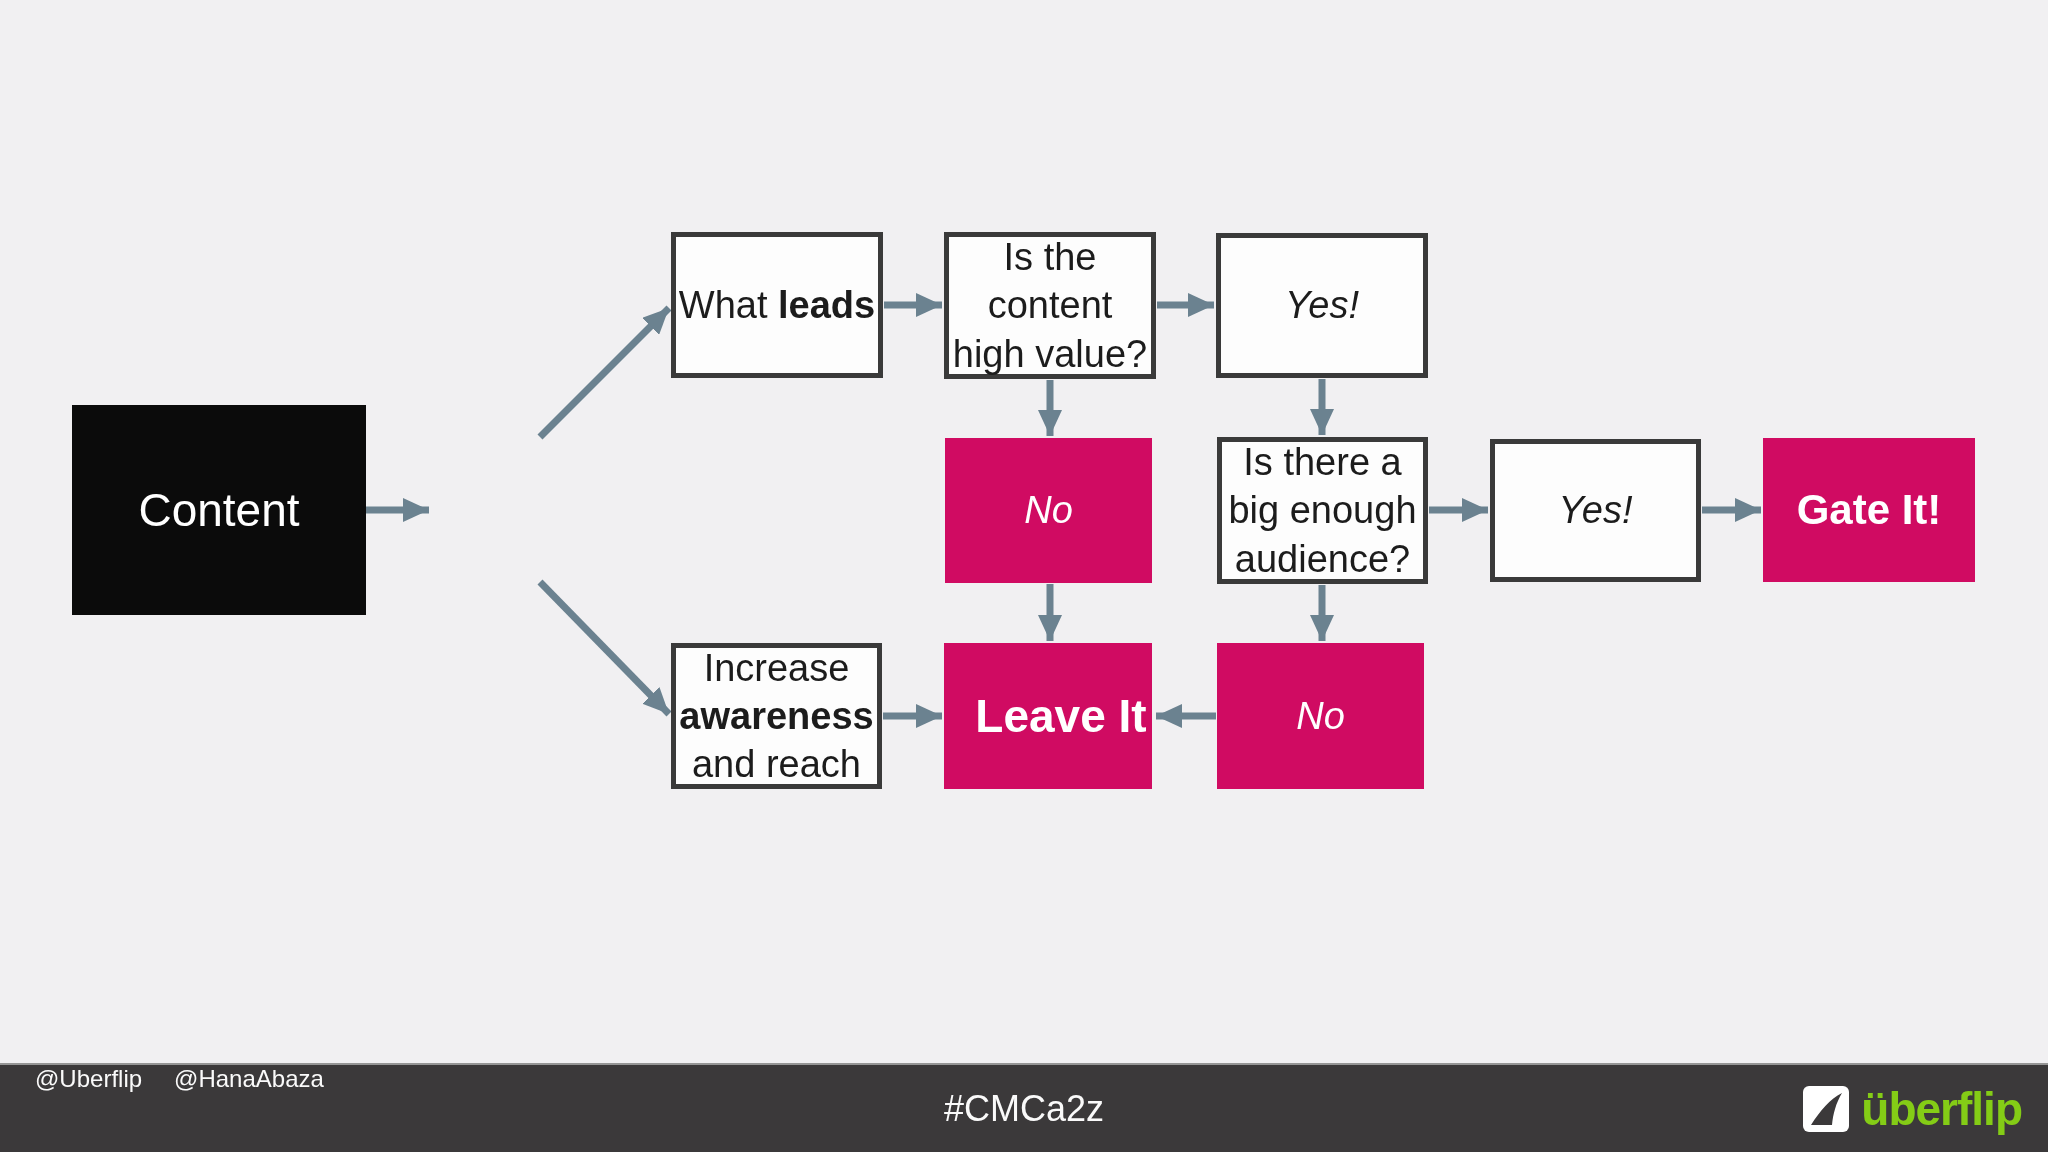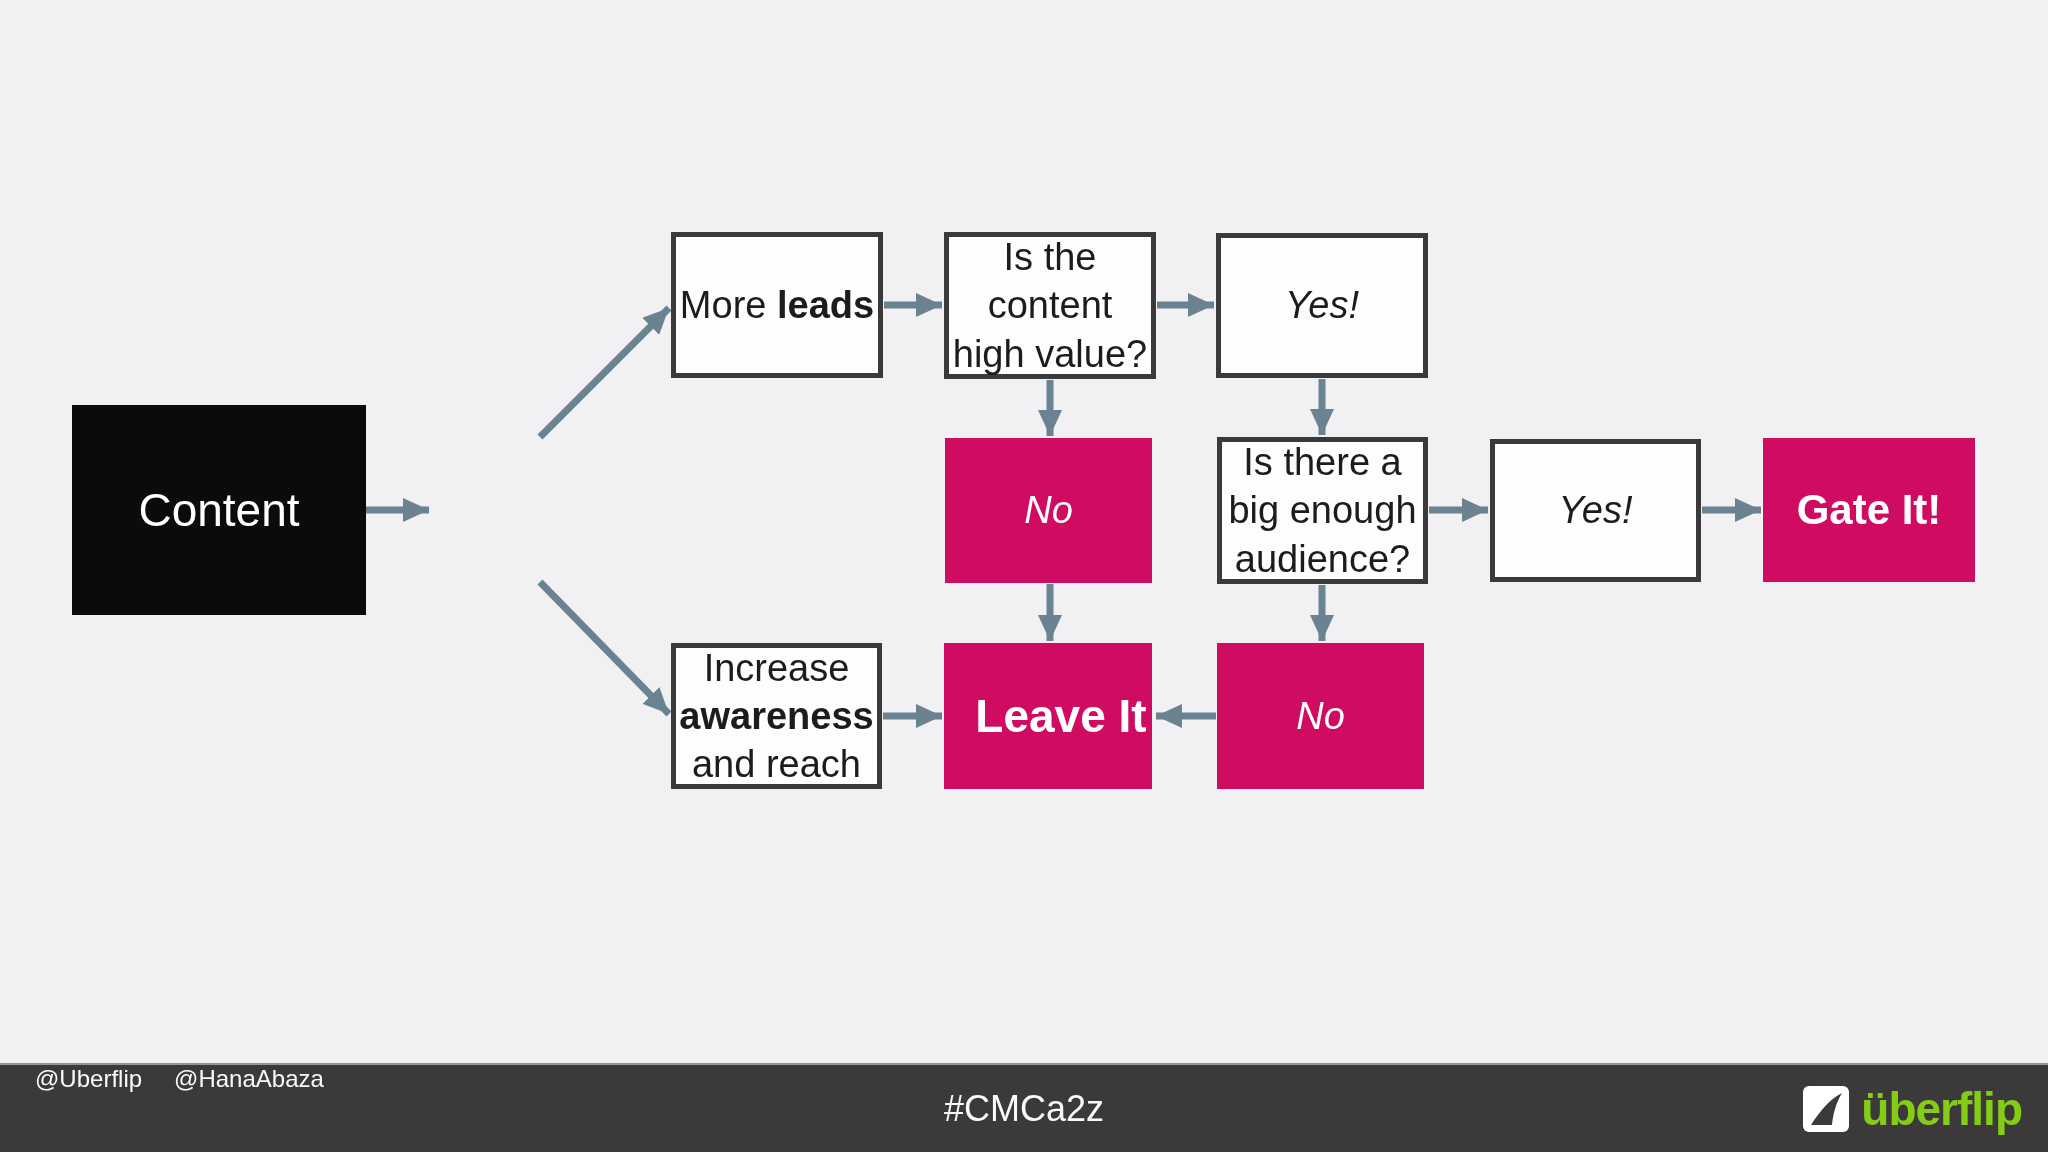--- a/index.html
+++ b/index.html
@@ -130,21 +130,21 @@
       <line x1="1216" y1="716" x2="1156" y2="716" marker-end="url(#ah)"></line>
     </g>
   </svg>
 
   <div id="node-content" class="node node--black">
     <span>Content</span>
   </div>
 
 
   <div id="node-more-leads" class="node node--white">
-    <span><span>More </span><span class="bold">leads</span></span>
+    <span><span>What </span><span class="bold">leads</span></span>
   </div>
 
   <div id="node-high-value" class="node node--white">
     <span>Is the</span>
     <span>content</span>
     <span>high value?</span>
   </div>
 
   <div id="node-yes-top" class="node node--white italic">
     <span>Yes!</span>

